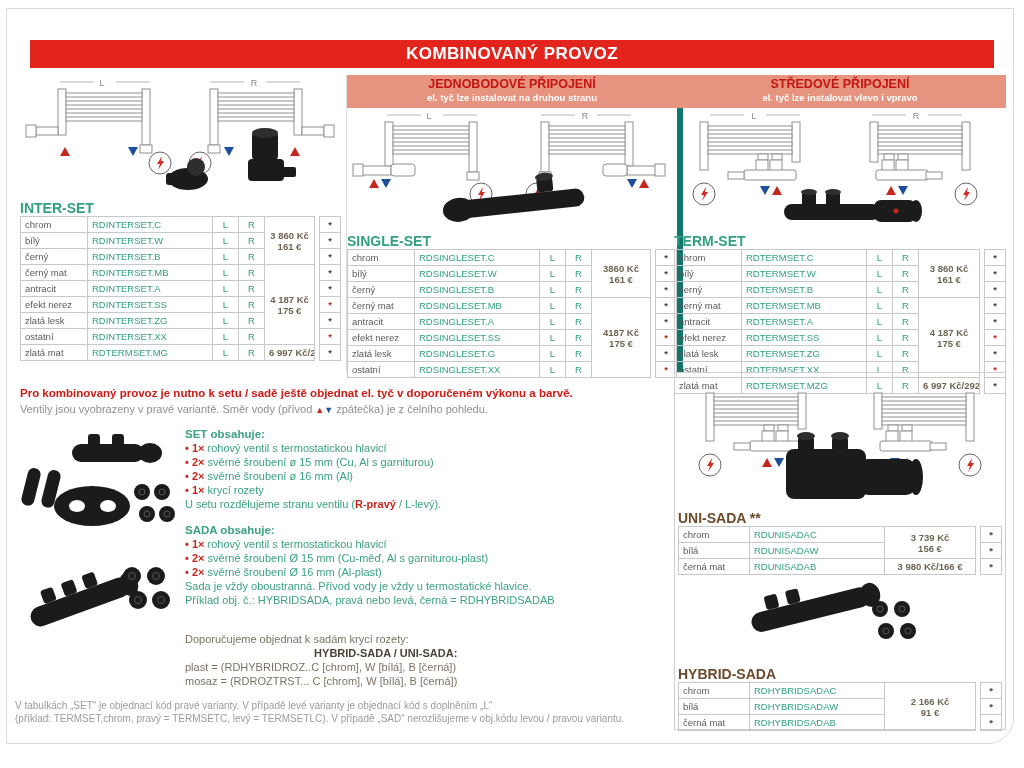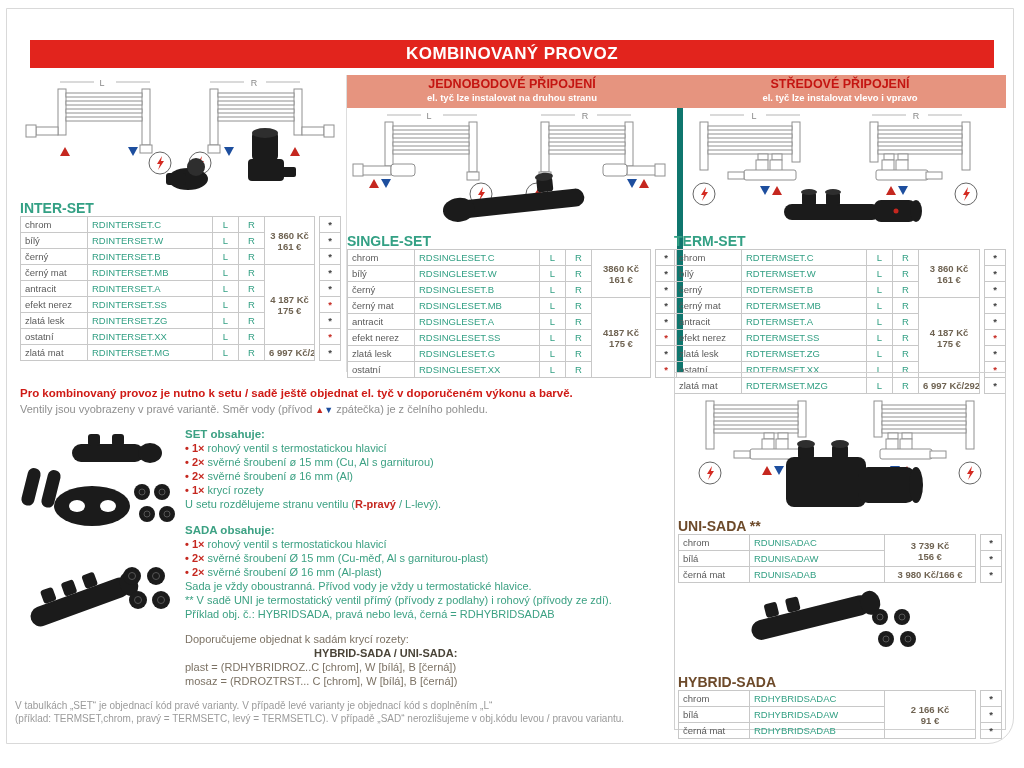--- a/index.html
+++ b/index.html
@@ -32,21 +32,21 @@
   td.c-lr{width:17px;color:#33a084;text-align:center;}
   td.c-price{text-align:center;color:#6f6352;font-weight:bold;}
   td.c-gap{width:4px;border:none !important;padding:0 !important;background:#fff;}
   td.c-star{width:12px;text-align:center;font-weight:bold;}
   td.c-star.dark{color:#3f3f3f;}
   td.c-star.red{color:#c5271f;}
   table.sada td.c-name{width:62px;}
   table.sada td.c-code{width:126px;}
   
   .right-box{position:absolute;left:674px;top:372px;width:332px;height:358px;
-             border:1px solid #cfcfcf;box-sizing:border-box;padding:18px 3px;}
+             border:1px solid #cfcfcf;box-sizing:border-box;padding:10px 3px;}
   
   .warning{position:absolute;left:20px;top:387px;width:655px;color:#cf1a15;font-weight:bold;font-size:11.5px;}
   .note{position:absolute;left:20px;top:403px;width:655px;color:#8f8f8f;font-size:11px;}
   .tri-up{color:#c5271f;font-size:9px;}
   .tri-down{color:#1d4e9e;font-size:9px;}
   .photos{position:absolute;}
   .info-block{position:absolute;left:185px;width:495px;font-size:11px;line-height:14px;color:#3ca183;}
   .info-block .head{font-weight:bold;font-size:11.5px;color:#3ca183;}
   .bullet-line .qty{color:#c5271f;font-weight:bold;}
   .bullet-line .gtext{color:#3ca183;}
@@ -200,21 +200,21 @@
           <tr>
             <td class="c-name">ostatní</td>
             <td class="c-code">RDINTERSET.XX</td>
             <td class="c-lr">L</td>
             <td class="c-lr">R</td>
             <td class="c-gap"></td>
             <td class="c-star red">*</td>
           </tr>
           <tr>
             <td class="c-name">zlatá mat</td>
-            <td class="c-code">RDINTERSET.MG</td>
+            <td class="c-code">RDTERMSET.MG</td>
             <td class="c-lr">L</td>
             <td class="c-lr">R</td>
             <td class="c-price" rowspan="1">
               <div>6 997 Kč/292 €</div>
             </td>
             <td class="c-gap"></td>
             <td class="c-star dark">*</td>
           </tr>
         </tbody>
     </table>
@@ -575,21 +575,20 @@
 
   <div class="info-block" style="top:523px;">
     <div class="head">SADA obsahuje:</div>
     <div>
         <div class="bullet-line"><span class="qty">• 1× </span><span class="gtext">rohový ventil s termostatickou hlavicí</span></div>
         <div class="bullet-line"><span class="qty">• 2× </span><span class="gtext">svěrné šroubení Ø 15 mm (Cu-měď, Al s garniturou-plast)</span></div>
         <div class="bullet-line"><span class="qty">• 2× </span><span class="gtext">svěrné šroubení Ø 16 mm (Al-plast)</span></div>
       </div>
     <div>
         <div>Sada je vždy oboustranná. Přívod vody je vždy u termostatické hlavice.</div>
-        <div>** V sadě UNI je termostatický ventil přímý (přívody z podlahy) i rohový (přívody ze zdí).</div>
         <div>Příklad obj. č.: HYBRIDSADA, pravá nebo levá, černá = RDHYBRIDSADAB</div>
       </div>
   </div>
 
   <div class="rozety">
     <div>Doporučujeme objednat k sadám krycí rozety:</div>
     <div class="bold-line">HYBRID-SADA / UNI-SADA:</div>
     <div>plast = (RDHYBRIDROZ..C [chrom], W [bílá], B [černá])</div>
     <div>mosaz = (RDROZTRST... C [chrom], W [bílá], B [černá])</div>
   </div>

